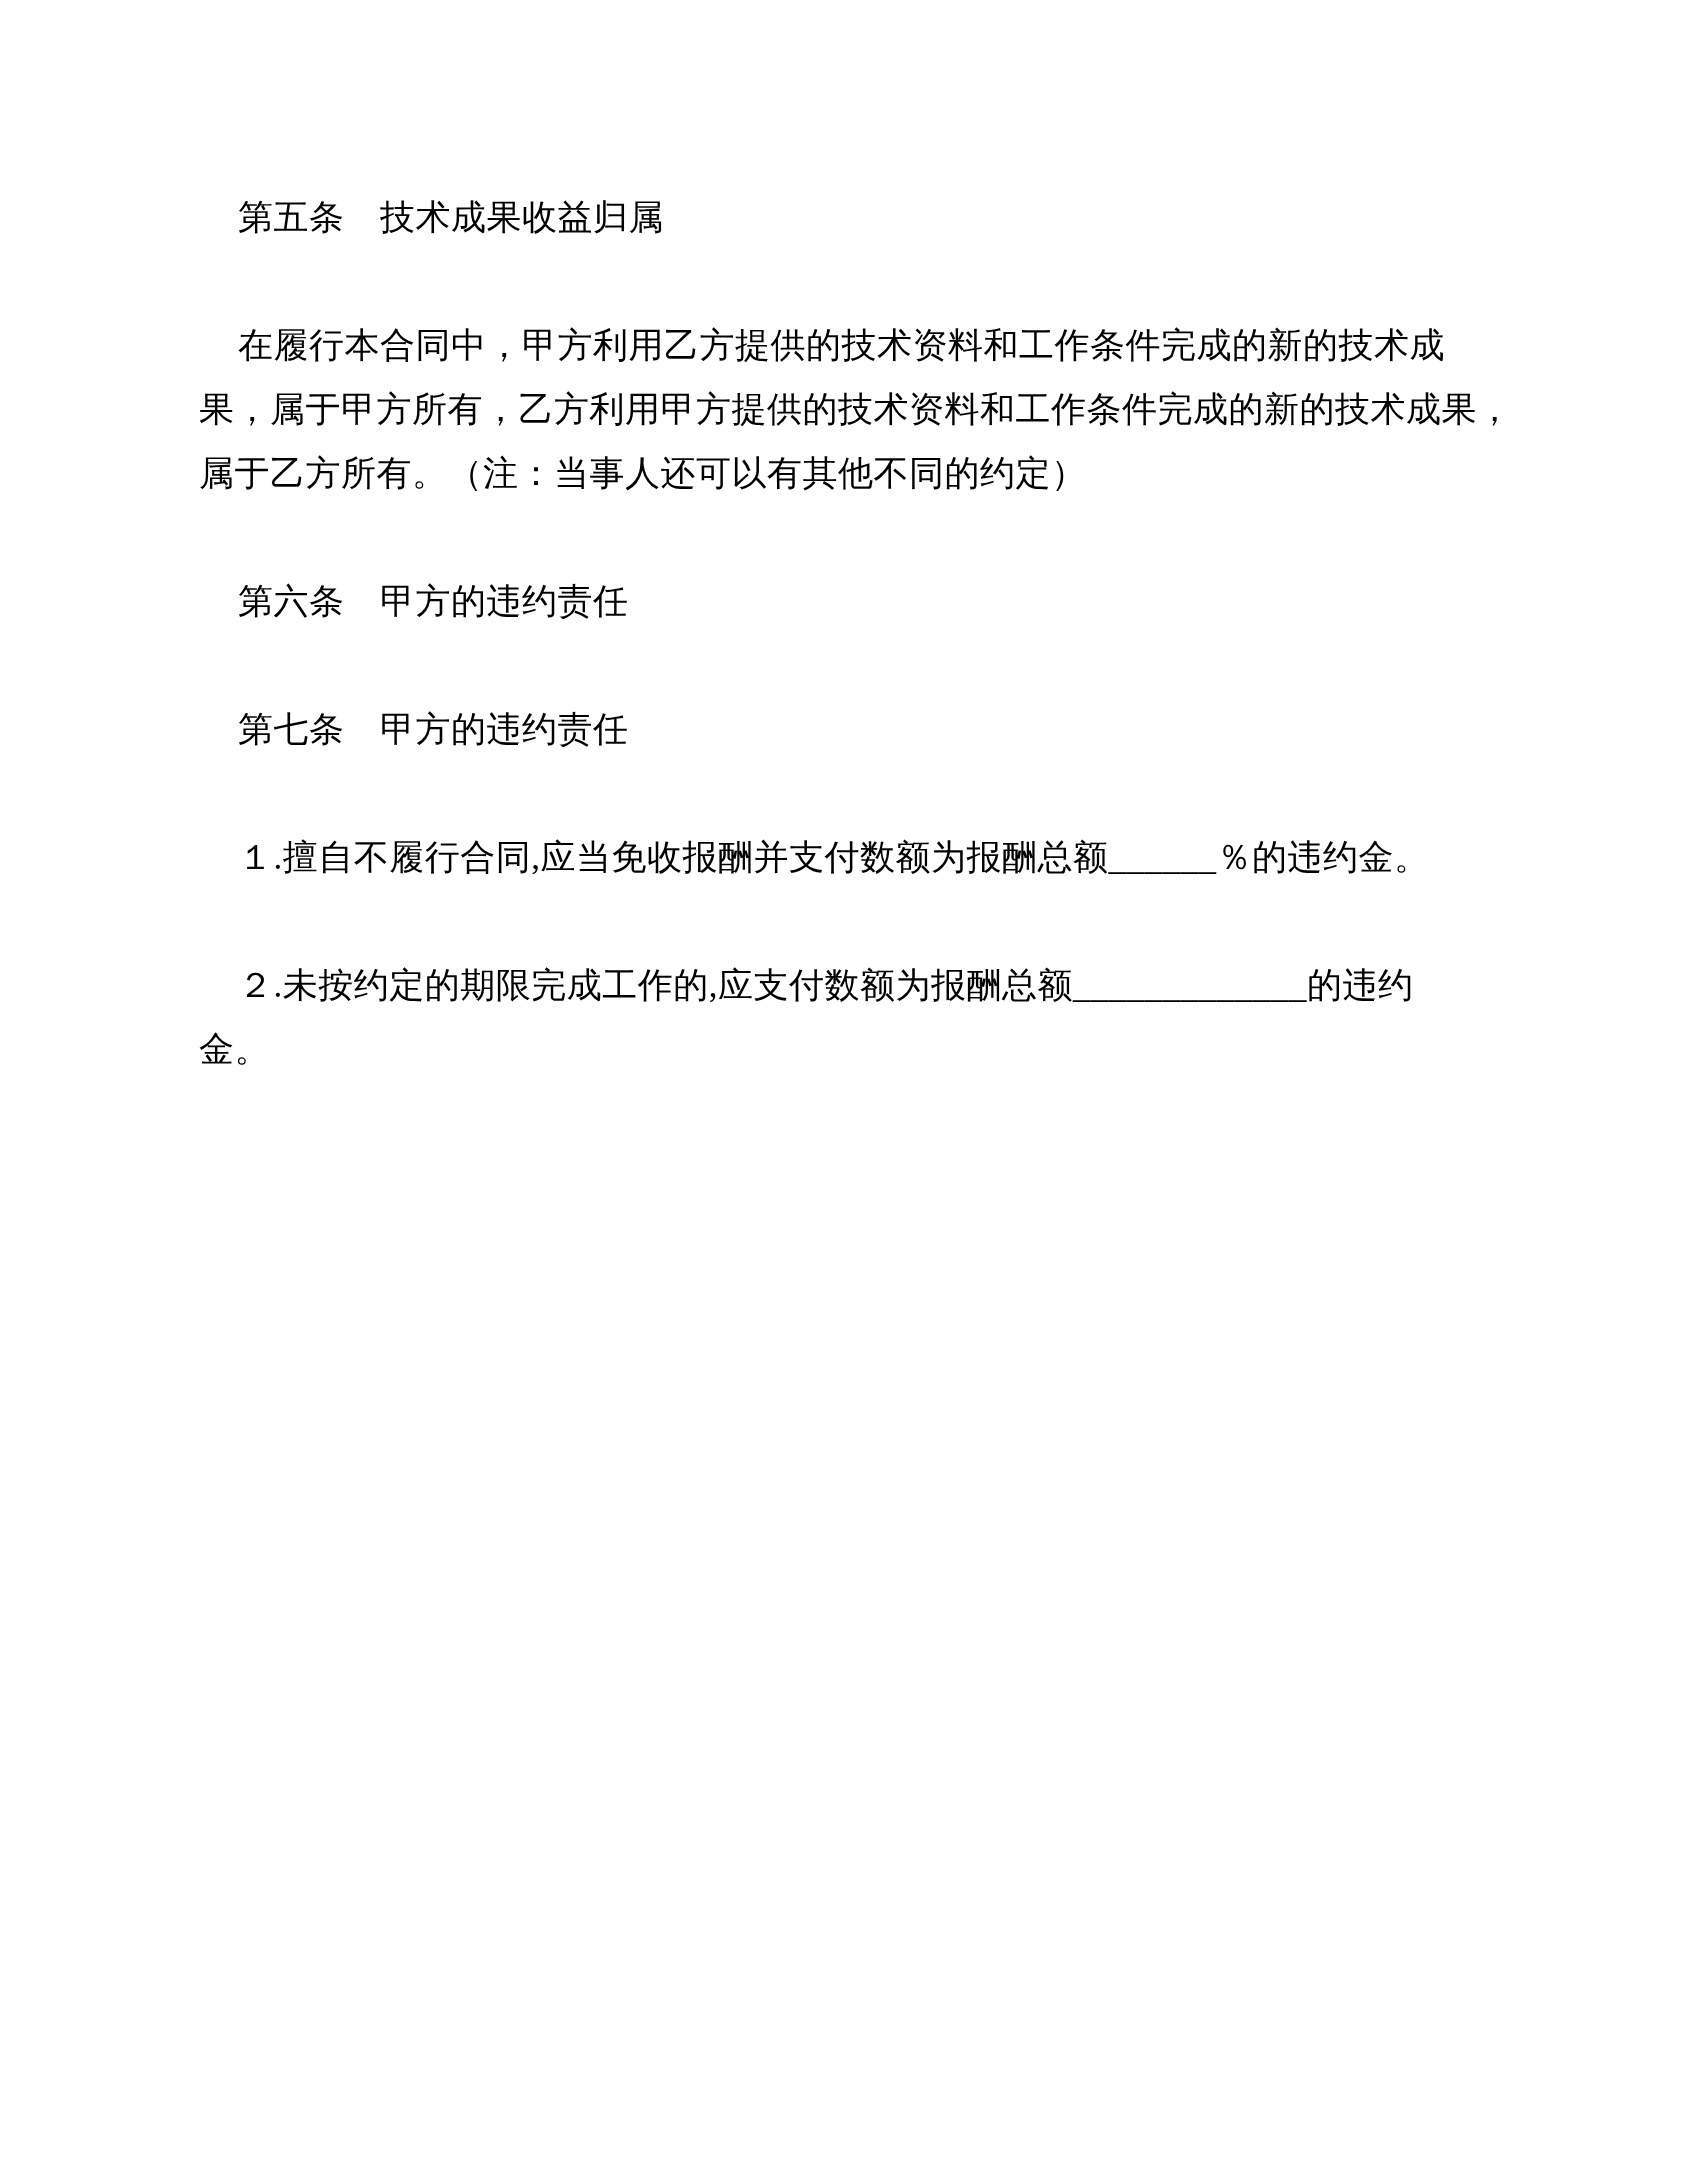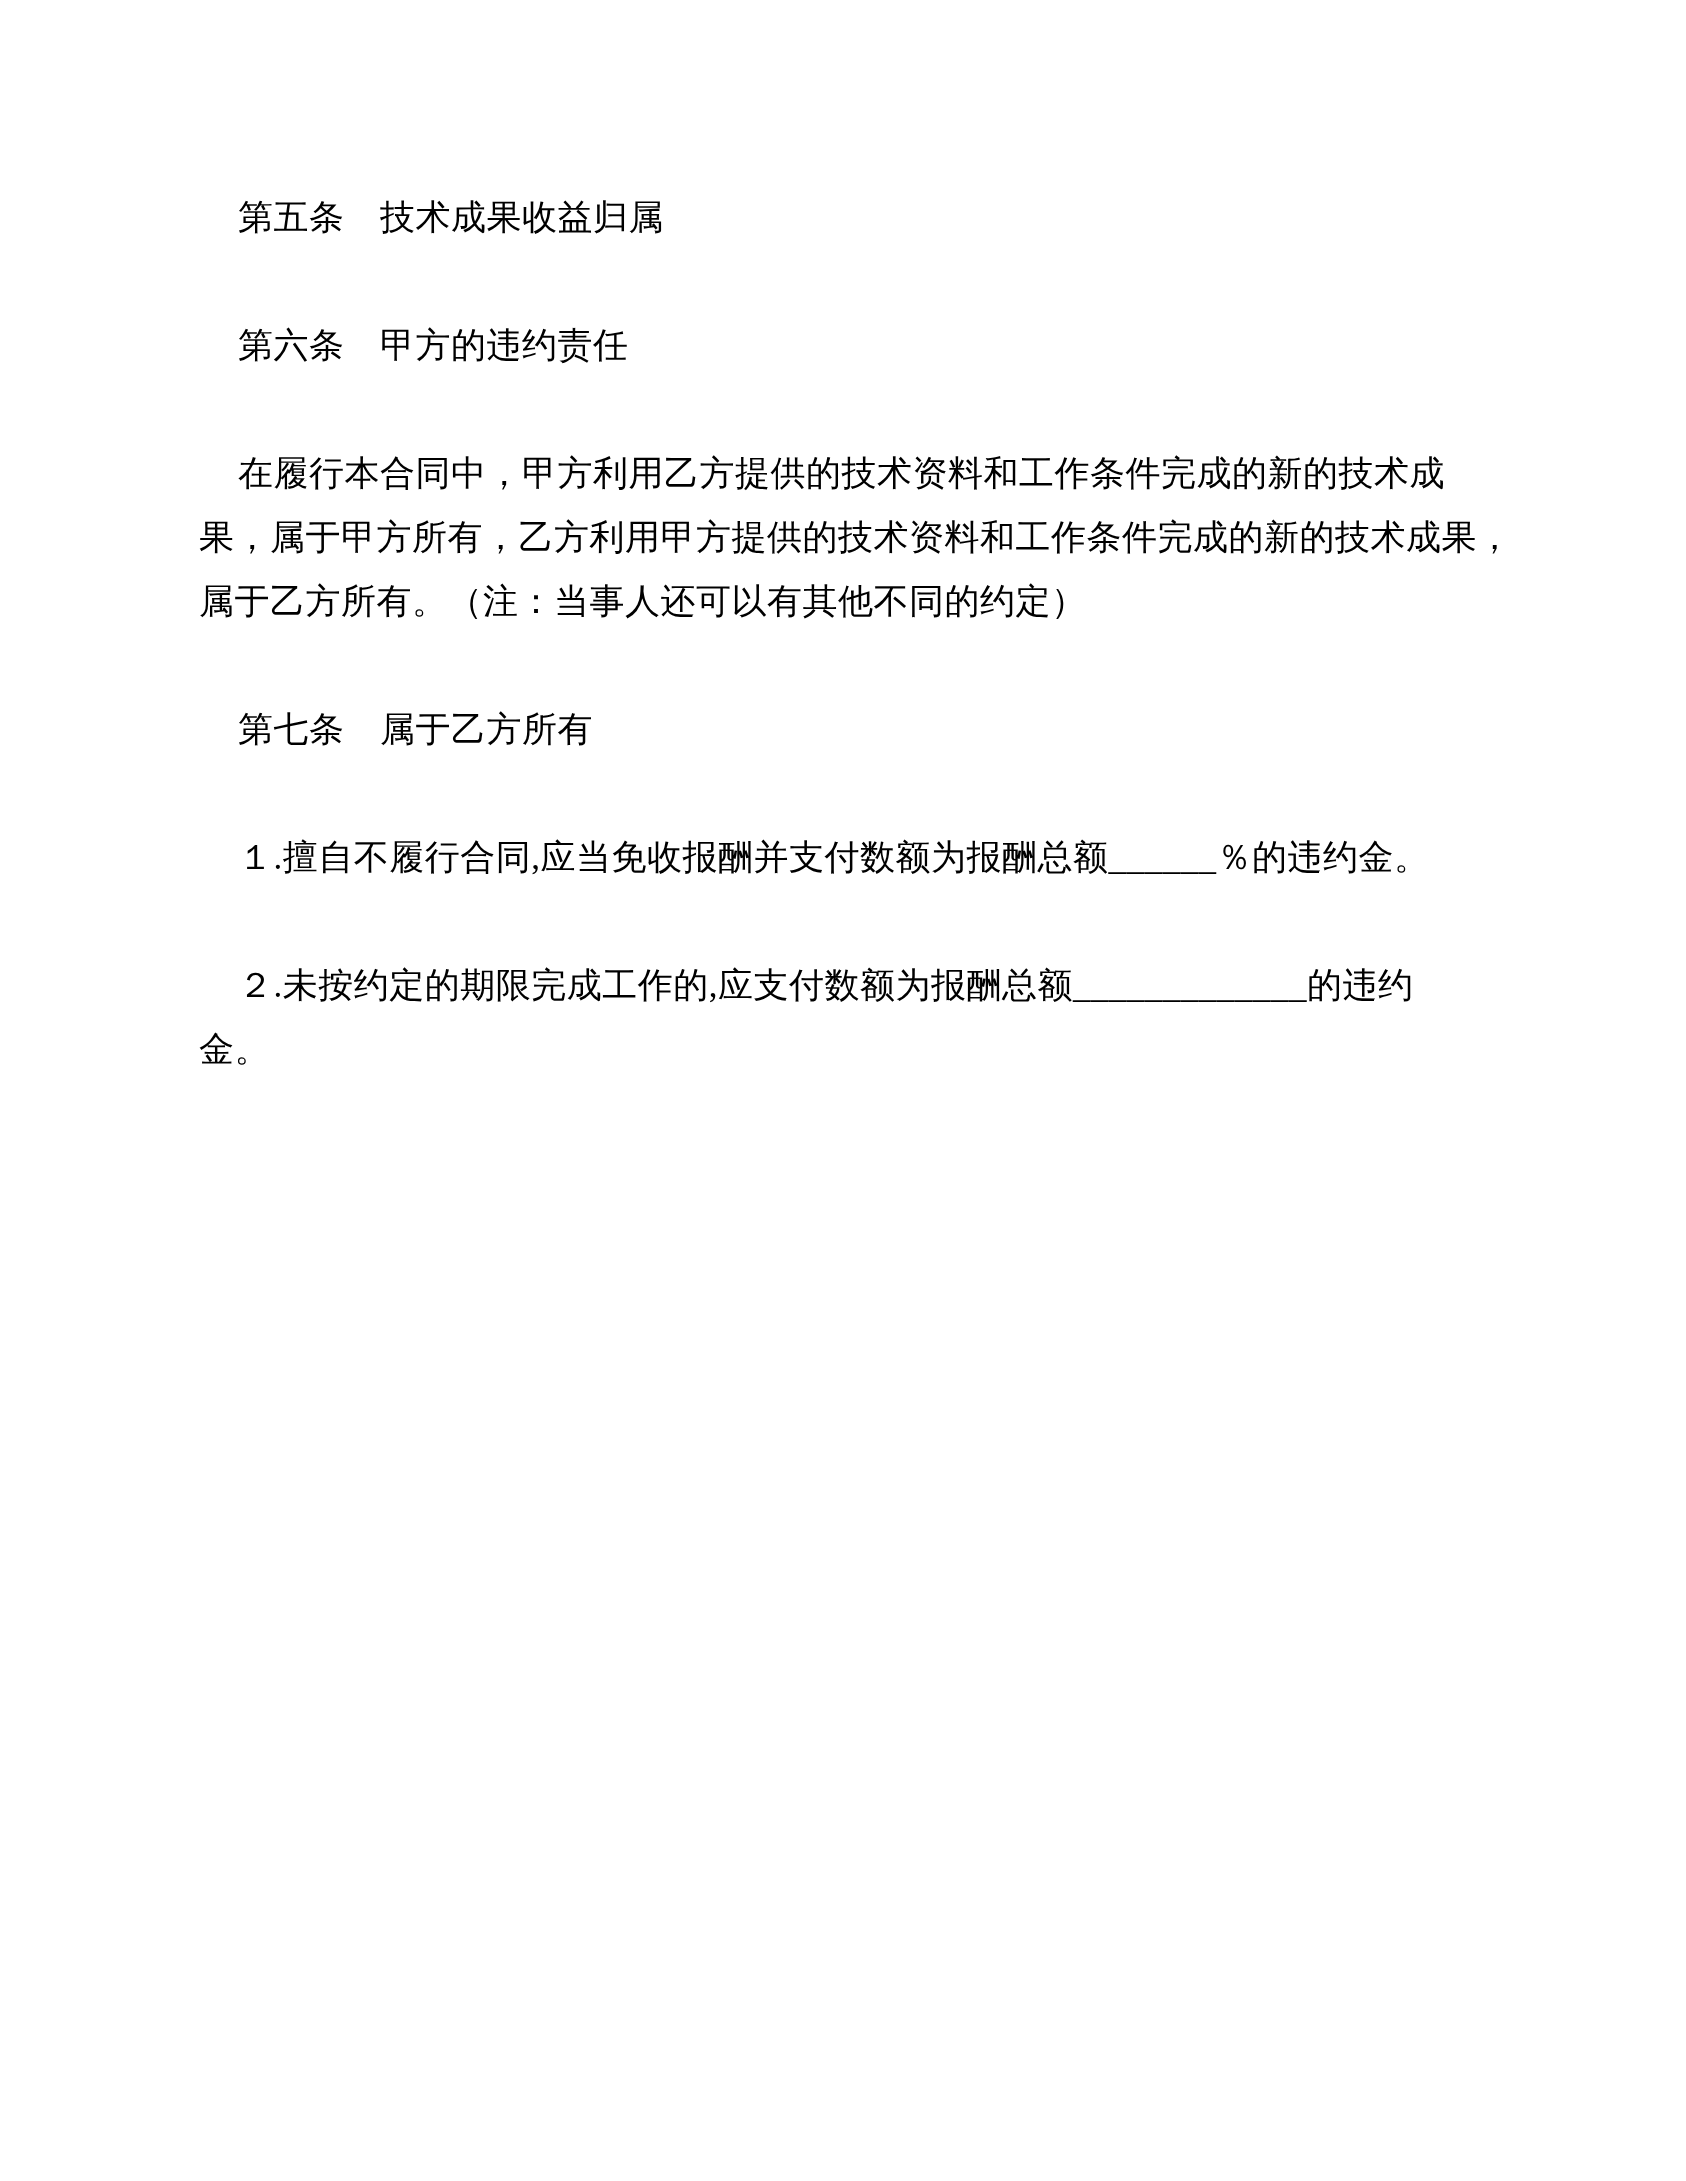--- a/index.html
+++ b/index.html
@@ -28,19 +28,19 @@
   }
   .heading {
     font-weight: normal;
   }
 </style>
 </head>
 <body>
 
 <div class="page">
   <p class="para heading">第五条　技术成果收益归属</p>
+  <p class="para">在履行本合同中，甲方利用乙方提供的技术资料和工作条件完成的新的技术成<br>果，属于甲方所有，乙方利用甲方提供的技术资料和工作条件完成的新的技术成果，<br>属于乙方所有。（注：当事人还可以有其他不同的约定）</p>
   <p class="para heading">第六条　甲方的违约责任</p>
-  <p class="para">在履行本合同中，甲方利用乙方提供的技术资料和工作条件完成的新的技术成<br>果，属于甲方所有，乙方利用甲方提供的技术资料和工作条件完成的新的技术成果，<br>属于乙方所有。（注：当事人还可以有其他不同的约定）</p>
-  <p class="para heading">第七条　属于乙方所有</p>
+  <p class="para heading">第七条　甲方的违约责任</p>
   <p class="para">１.擅自不履行合同,应当免收报酬并支付数额为报酬总额______％的违约金。</p>
   <p class="para">２.未按约定的期限完成工作的,应支付数额为报酬总额_____________的违约<br>金。</p>
 </div>
 
 
 </body></html>

